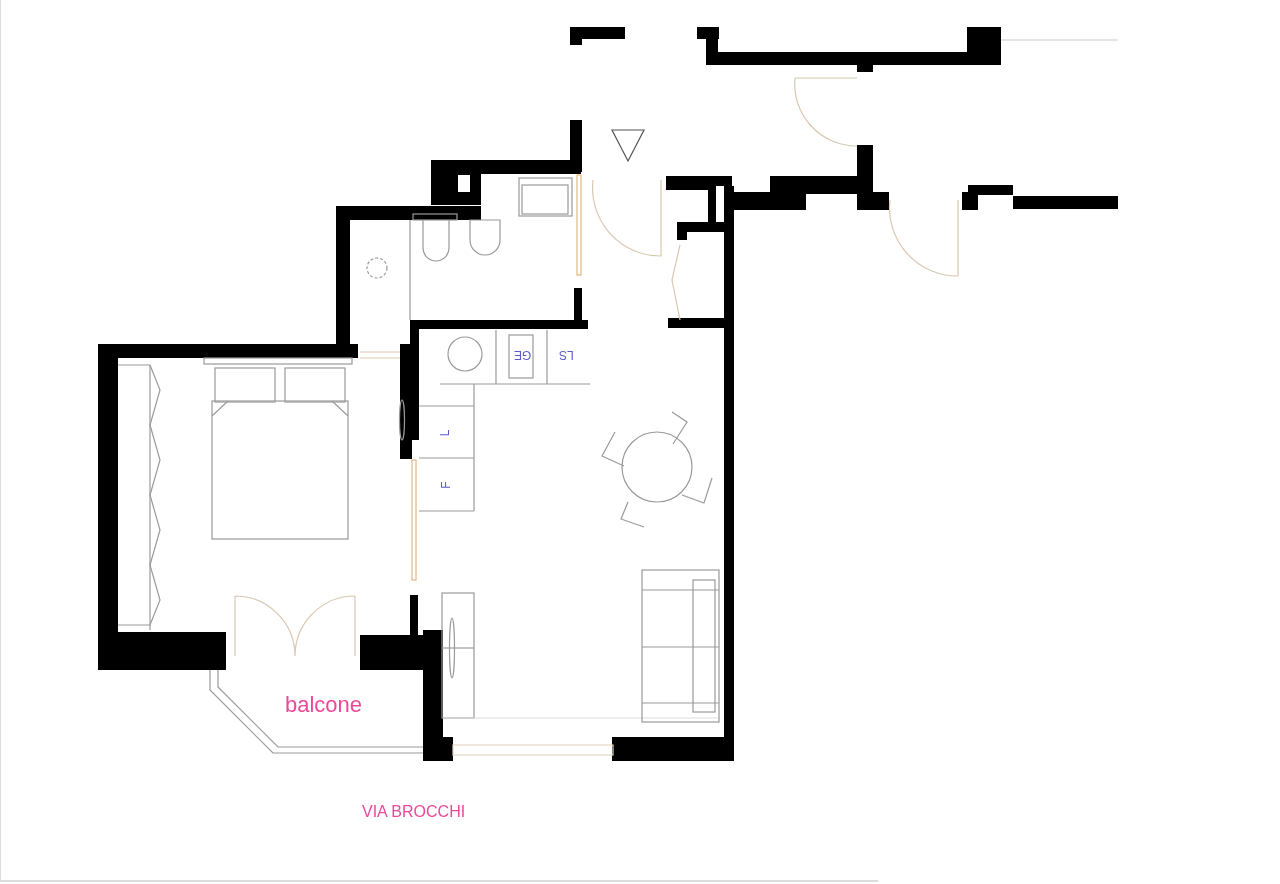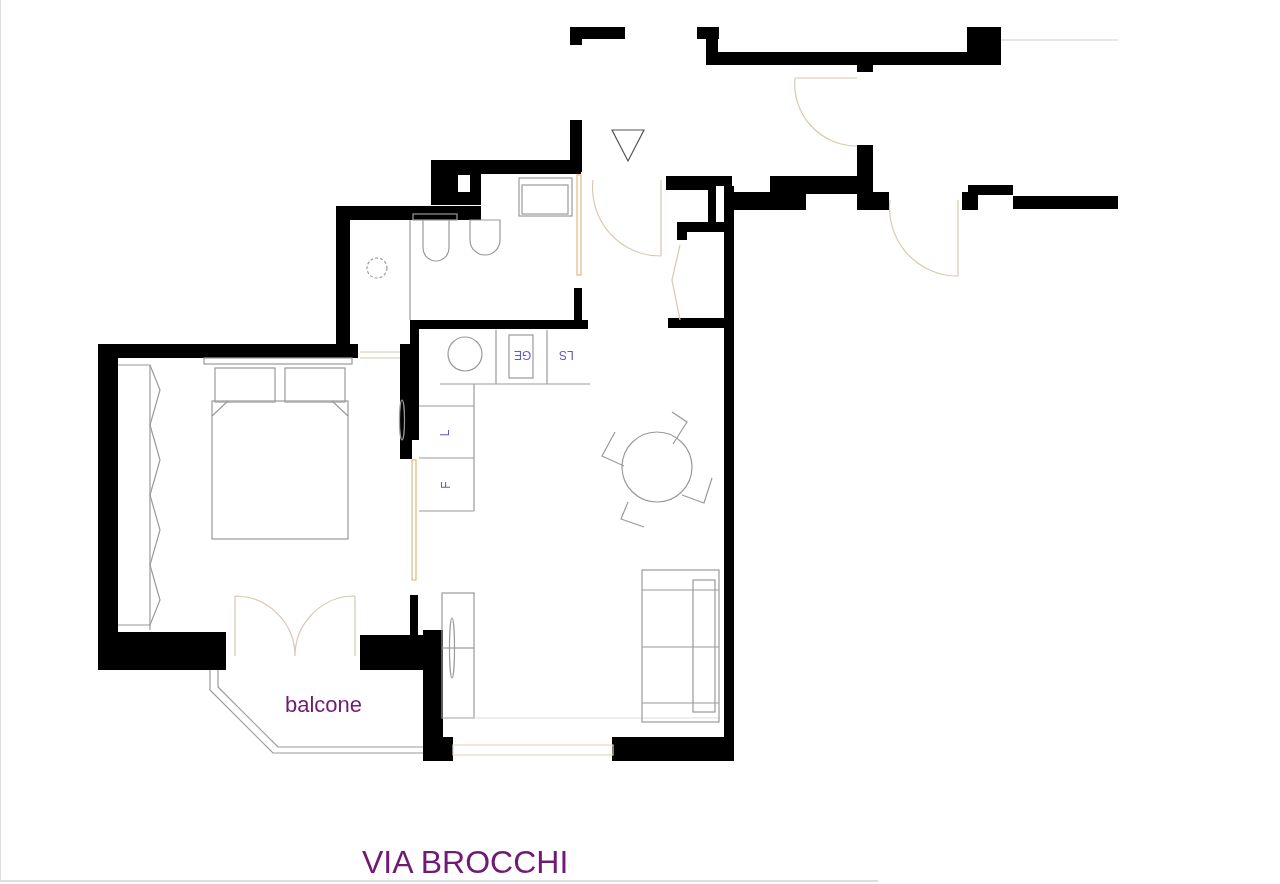--- a/index.html
+++ b/index.html
@@ -1,21 +1,21 @@
 <!DOCTYPE html>
 <html><head>
 <meta charset="utf-8">
 <style>
   html,body{margin:0;padding:0;background:#fff;}
   body{width:1280px;height:884px;position:relative;overflow:hidden;font-family:"Liberation Sans",sans-serif;}
   .frame{position:absolute;left:0;top:0;width:878px;height:882px;border-left:1px solid #ddd;border-bottom:2px solid #ddd;box-sizing:border-box;}
   svg{position:absolute;left:0;top:0;}
-  .lbl{position:absolute;color:#701a75;}
+  .lbl{position:absolute;color:#ec4899;}
   .lbl-balcone{left:285px;top:692px;font-size:22px;}
-  .lbl-street{left:362px;top:803px;font-size:32px;margin-top:41px;}
+  .lbl-street{left:362px;top:803px;font-size:16px;}
   .blue{position:absolute;color:#5a5ac8;font-size:12px;}
 </style>
 </head>
 <body>
 
 <div class="frame"></div>
 
 <svg width="1280" height="884">
   <g fill="#000">
 

